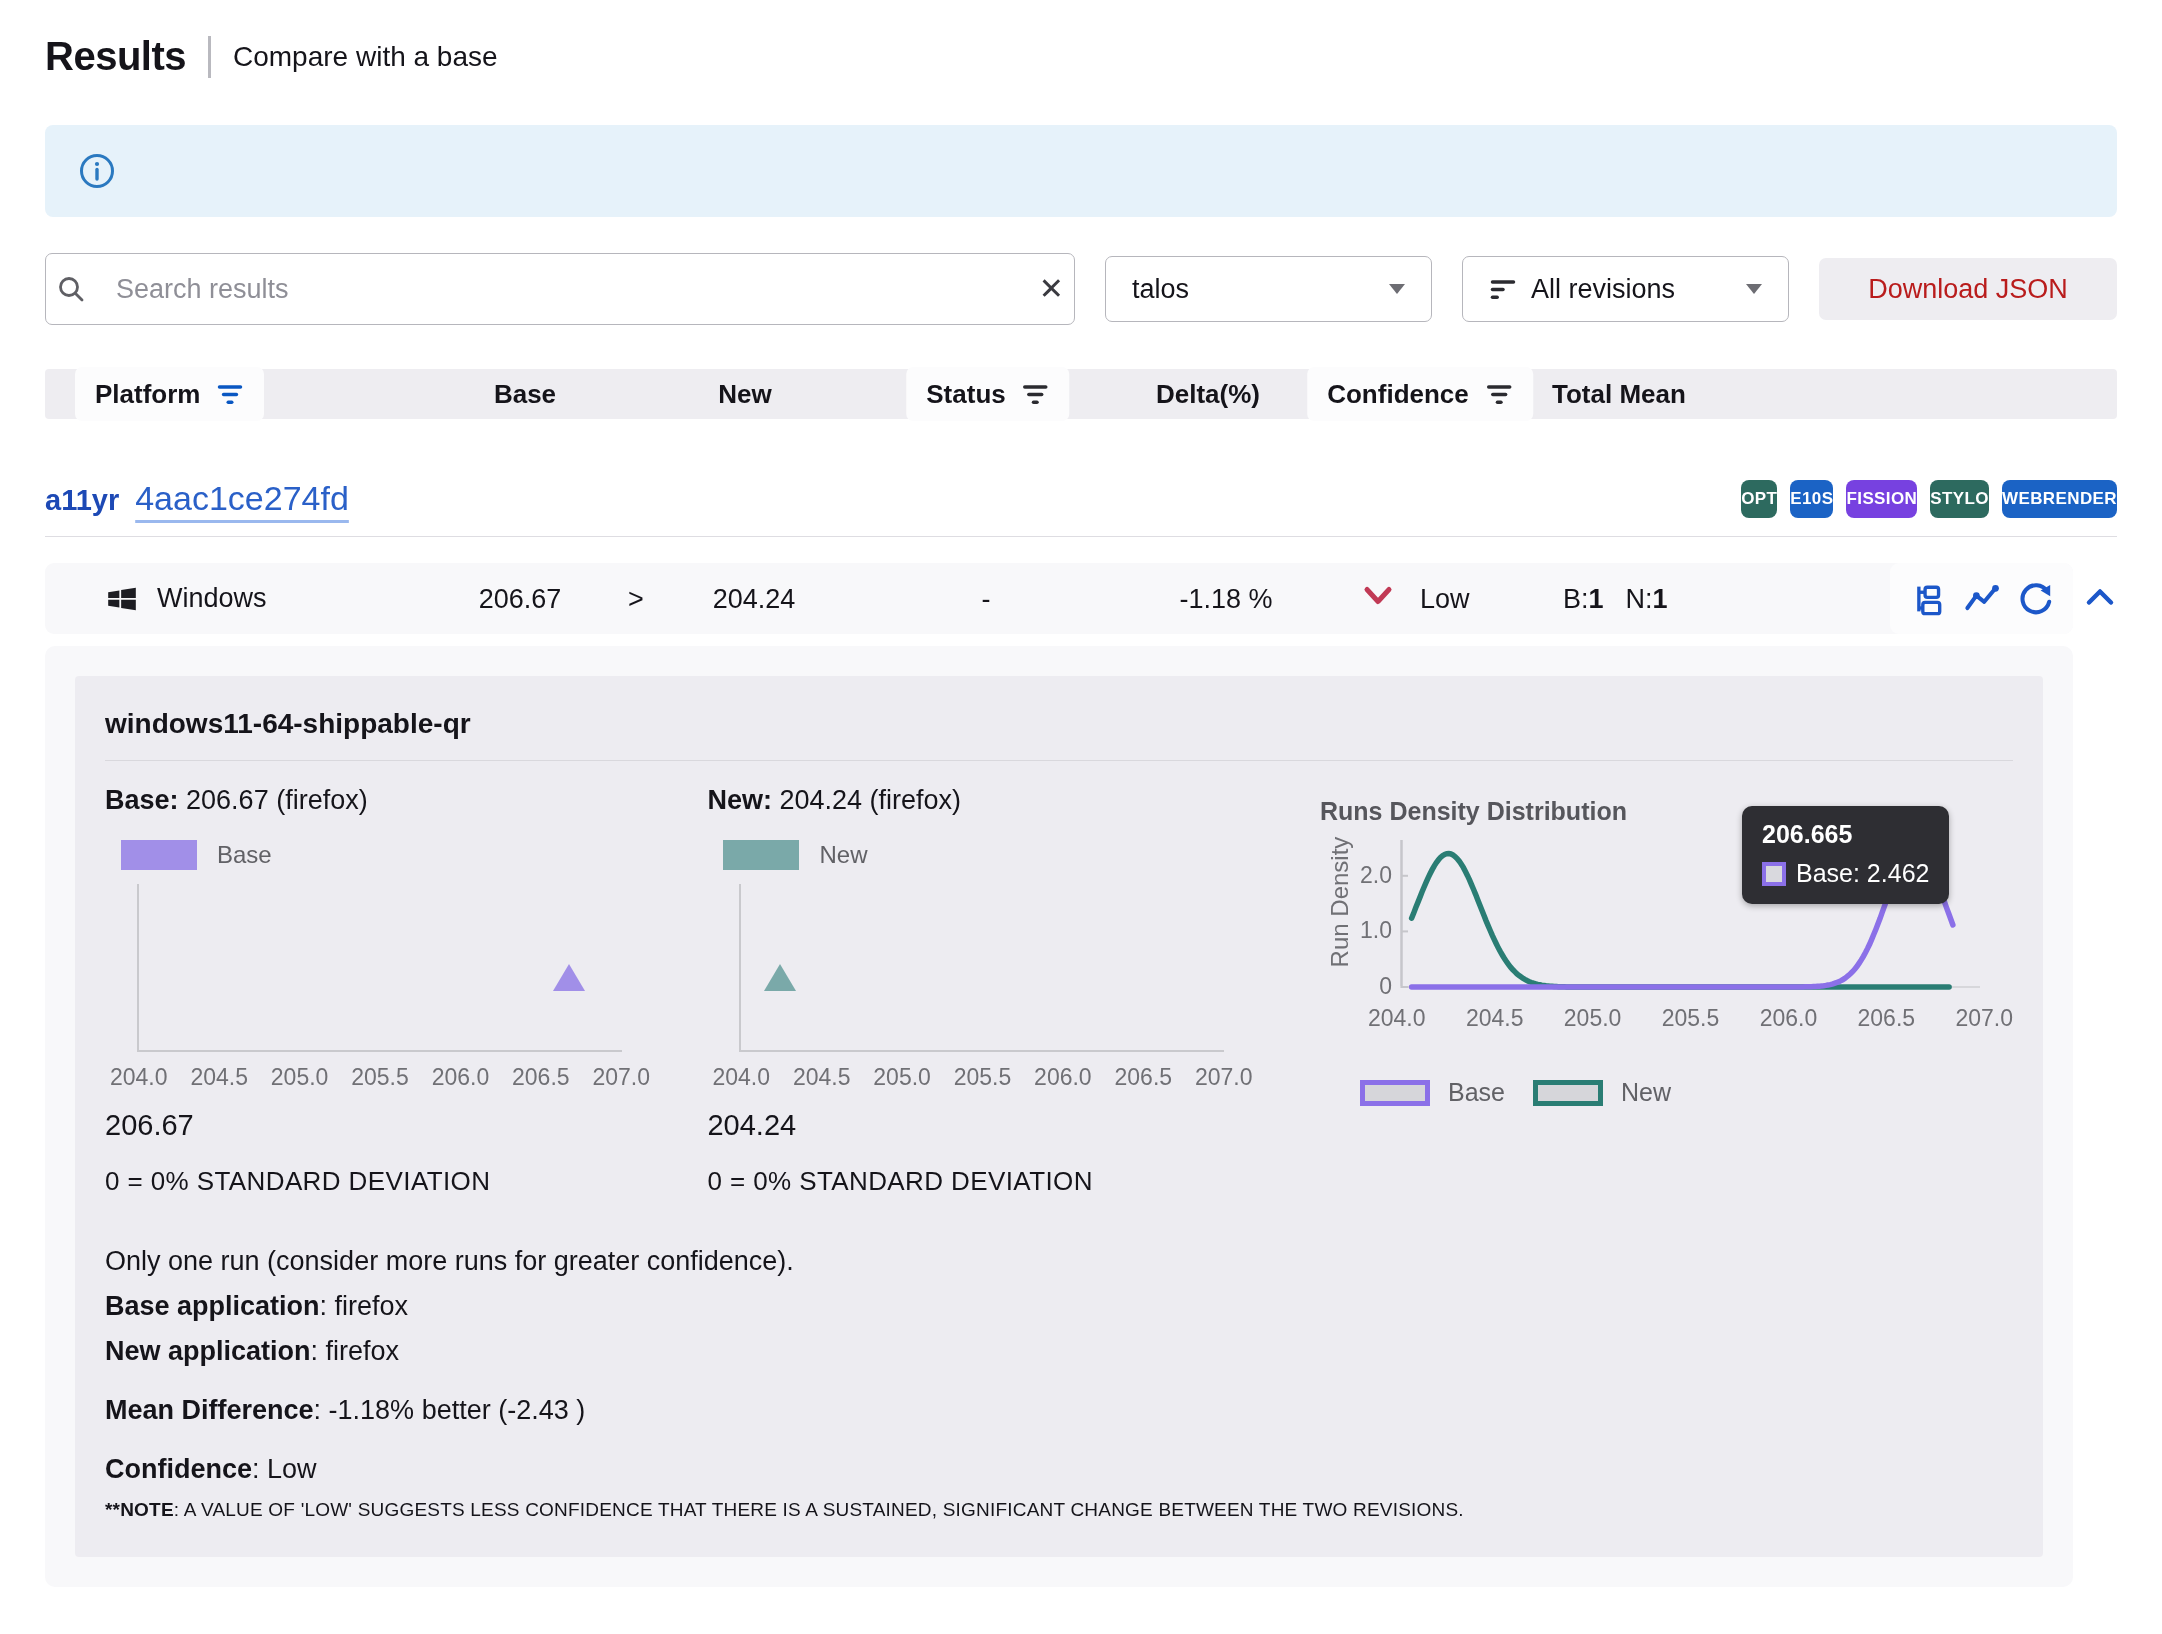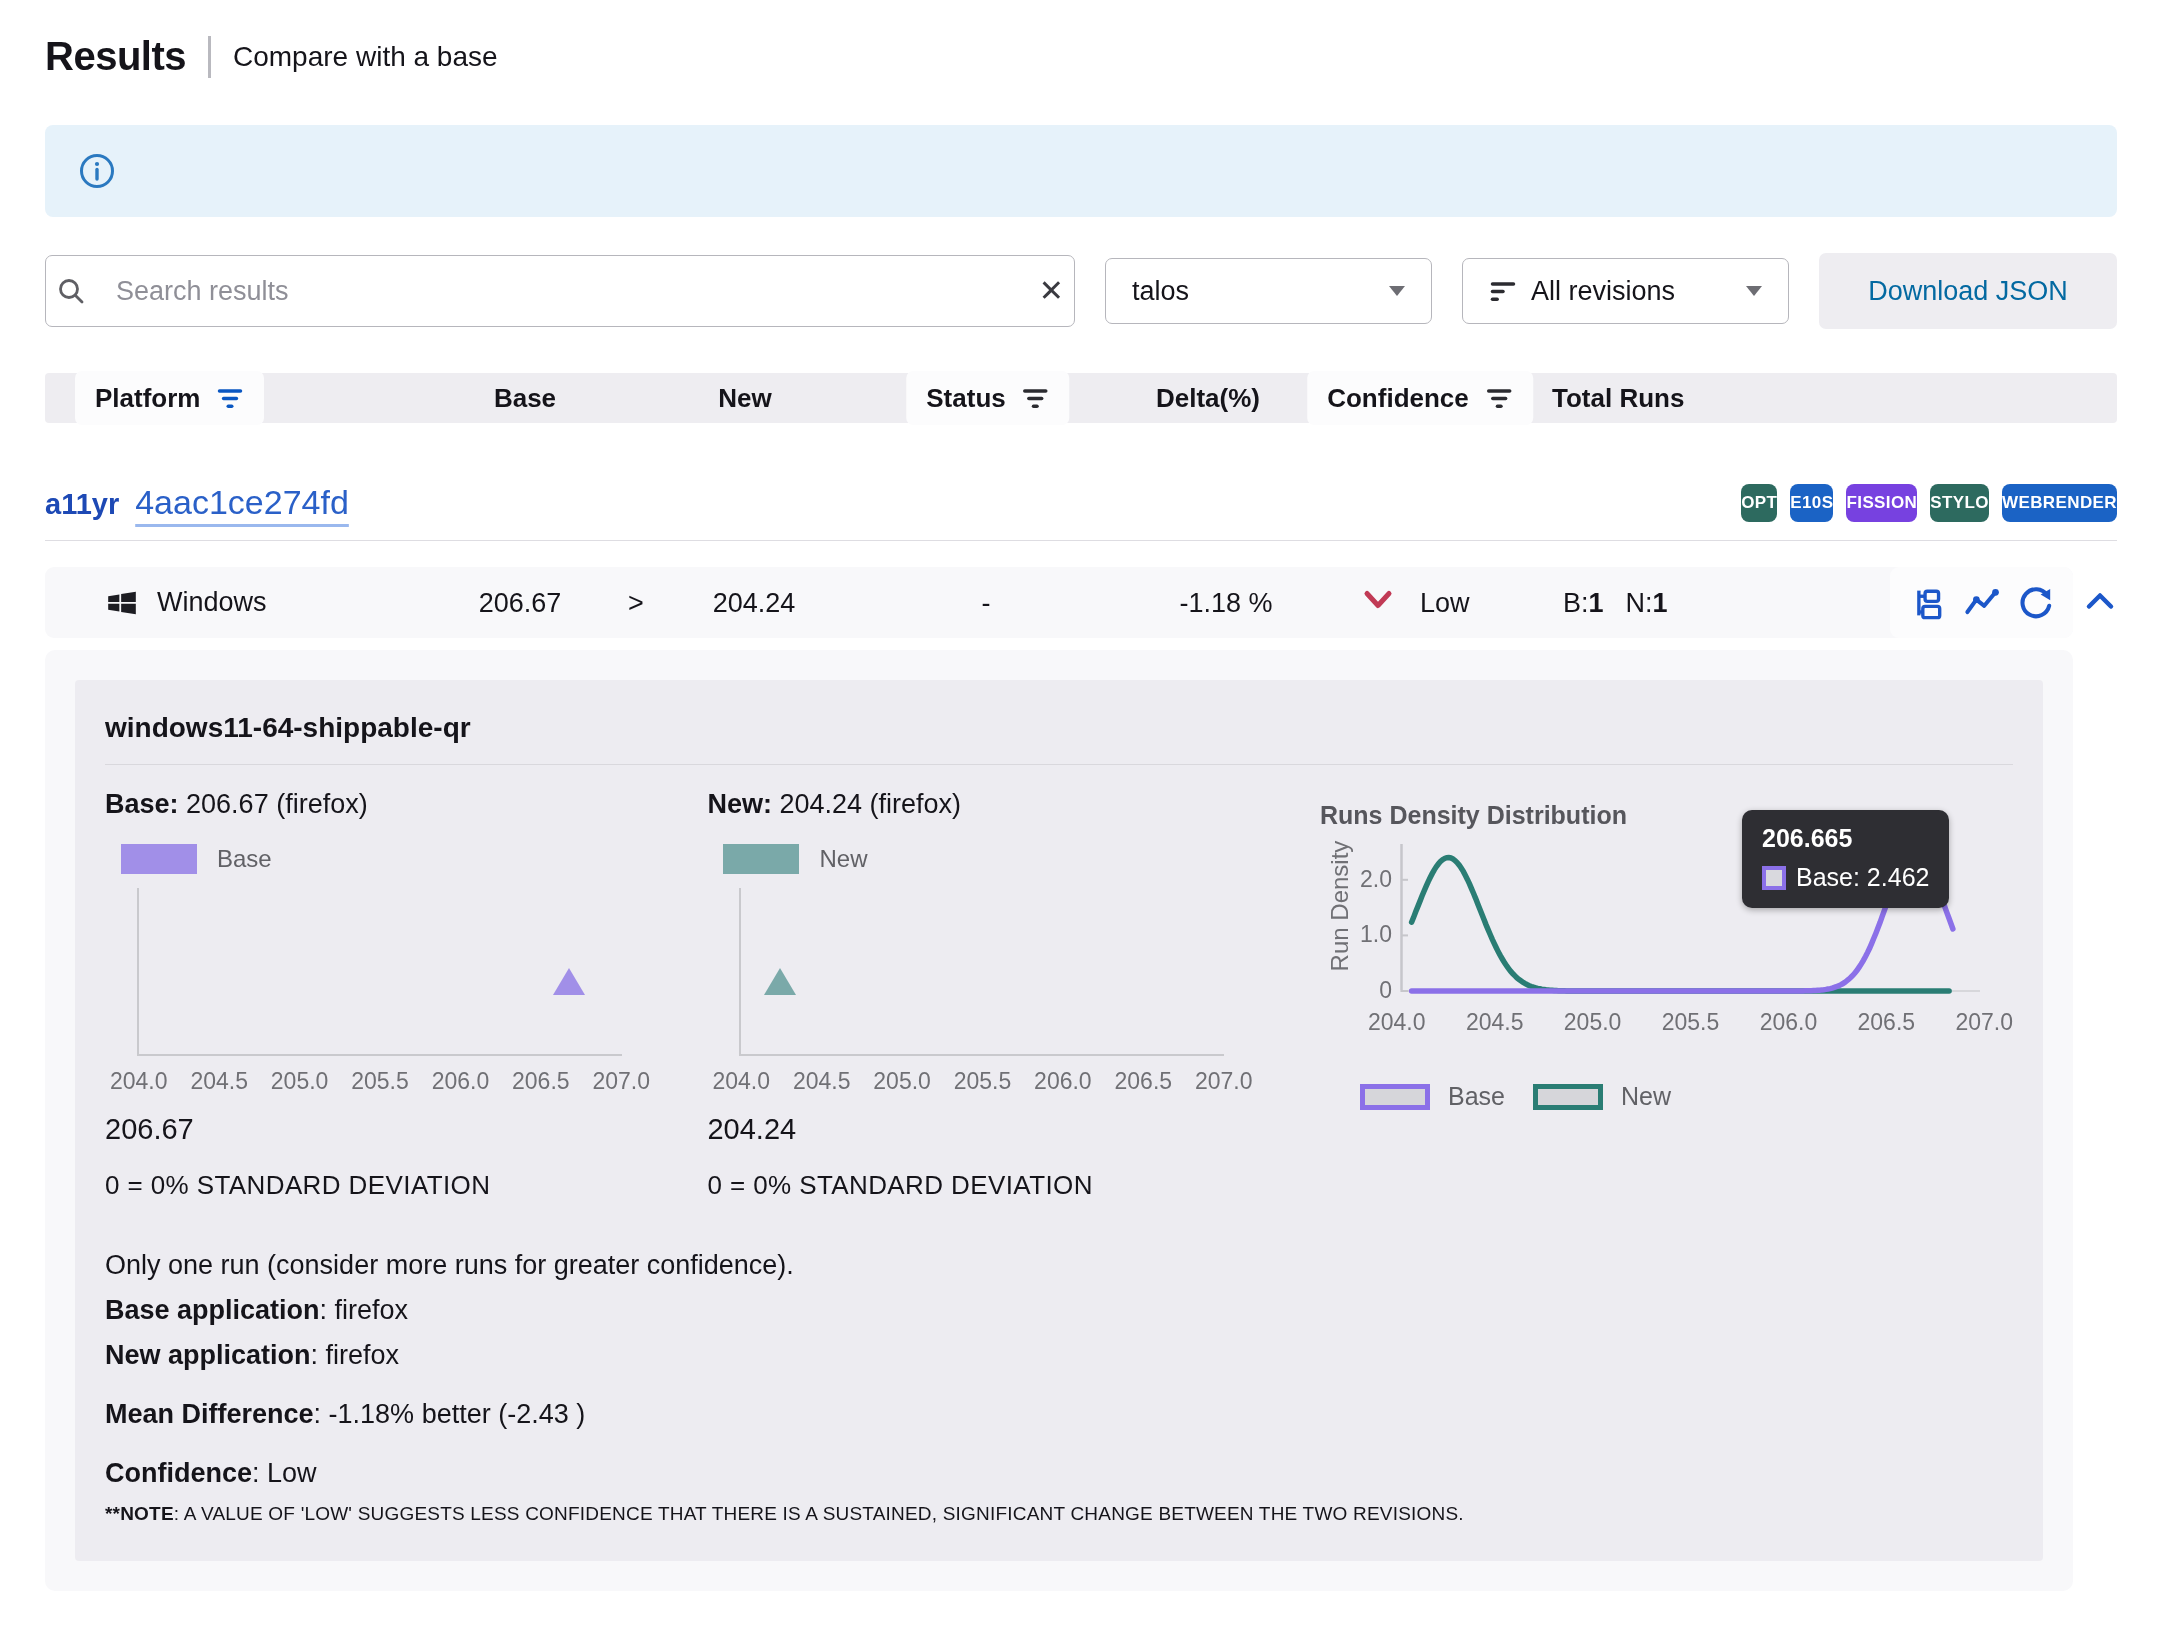--- a/index.html
+++ b/index.html
@@ -25,22 +25,22 @@
   .search-box { width:1030px; height:72px; border:1px solid var(--border-input); border-radius:7px;
                 display:flex; align-items:center; padding:0 10px; gap:30px; background:#fff; }
   .search-box input { flex:1; border:none; outline:none; font-size:27px; font-family:inherit; color:#15141a; }
   .search-box input::placeholder { color:#8f8f97; }
   .clear-btn { background:none; border:none; font-size:30px; color:#3a3a40; cursor:pointer; line-height:1; }
   .select { height:66px; width:327px; border:1px solid var(--border-input); border-radius:7px; margin-left:30px;
             display:flex; align-items:center; justify-content:space-between; padding:0 26px; font-size:27px; cursor:pointer; background:#fff; }
   .select .sel-left { display:flex; align-items:center; gap:14px; }
   .caret { width:0; height:0; border-left:8px solid transparent; border-right:8px solid transparent;
            border-top:10px solid #6d6d73; }
-  .download-btn { height:76px; width:298px; margin-left:30px; background:#eeedf1; border:none; border-radius:7px;
-                  font-size:27px; font-family:inherit; color:#0369a1; cursor:pointer; }
+  .download-btn { height:62px; width:298px; margin-left:30px; background:#eeedf1; border:none; border-radius:7px;
+                  font-size:27px; font-family:inherit; color:#b91c1c; cursor:pointer; }
 
   
   .table-header { position:relative; margin-top:44px; height:50px; background:var(--header-row-bg); border-radius:4px; }
   .th { position:absolute; top:50%; transform:translateY(-50%); font-size:26px; font-weight:700; white-space:nowrap; }
   .th.center { transform:translate(-50%,-50%); }
   .th-btn { position:absolute; top:50%; transform:translateY(-50%); height:54px; background:#fcfcfd; border:none;
             border-radius:7px; display:flex; align-items:center; gap:16px; padding:0 20px; font-size:26px;
             font-weight:700; font-family:inherit; color:#15141a; cursor:pointer; white-space:nowrap; }
   .th-btn.center { transform:translate(-50%,-50%); }
 
@@ -181,21 +181,21 @@
     </button>
     <span class="th center" style="left:1163px">Delta(%)</span>
     <button class="th-btn center" style="left:1375px">
       <span>Confidence</span>
       <svg width="28" height="28" viewBox="0 0 24 24">
         <line x1="3" y1="6" x2="21" y2="6" stroke="#2b2b30" stroke-width="3" stroke-linecap="round"></line>
         <line x1="6.5" y1="12.5" x2="17.5" y2="12.5" stroke="#2b2b30" stroke-width="3" stroke-linecap="round"></line>
         <line x1="10.5" y1="19" x2="13.5" y2="19" stroke="#2b2b30" stroke-width="3" stroke-linecap="round"></line>
       </svg>
     </button>
-    <span class="th" style="left:1507px">Total Runs</span>
+    <span class="th" style="left:1507px">Total Mean</span>
   </div>
 
   <div class="suite-row">
     <div class="suite-left">
       <span class="suite-name">a11yr</span>
       <a class="suite-rev">4aac1ce274fd</a>
     </div>
     <div class="tags">
       <span class="tag" style="background: rgb(45, 106, 95);">OPT</span>
       <span class="tag" style="background: rgb(27, 99, 197);">E10S</span>

